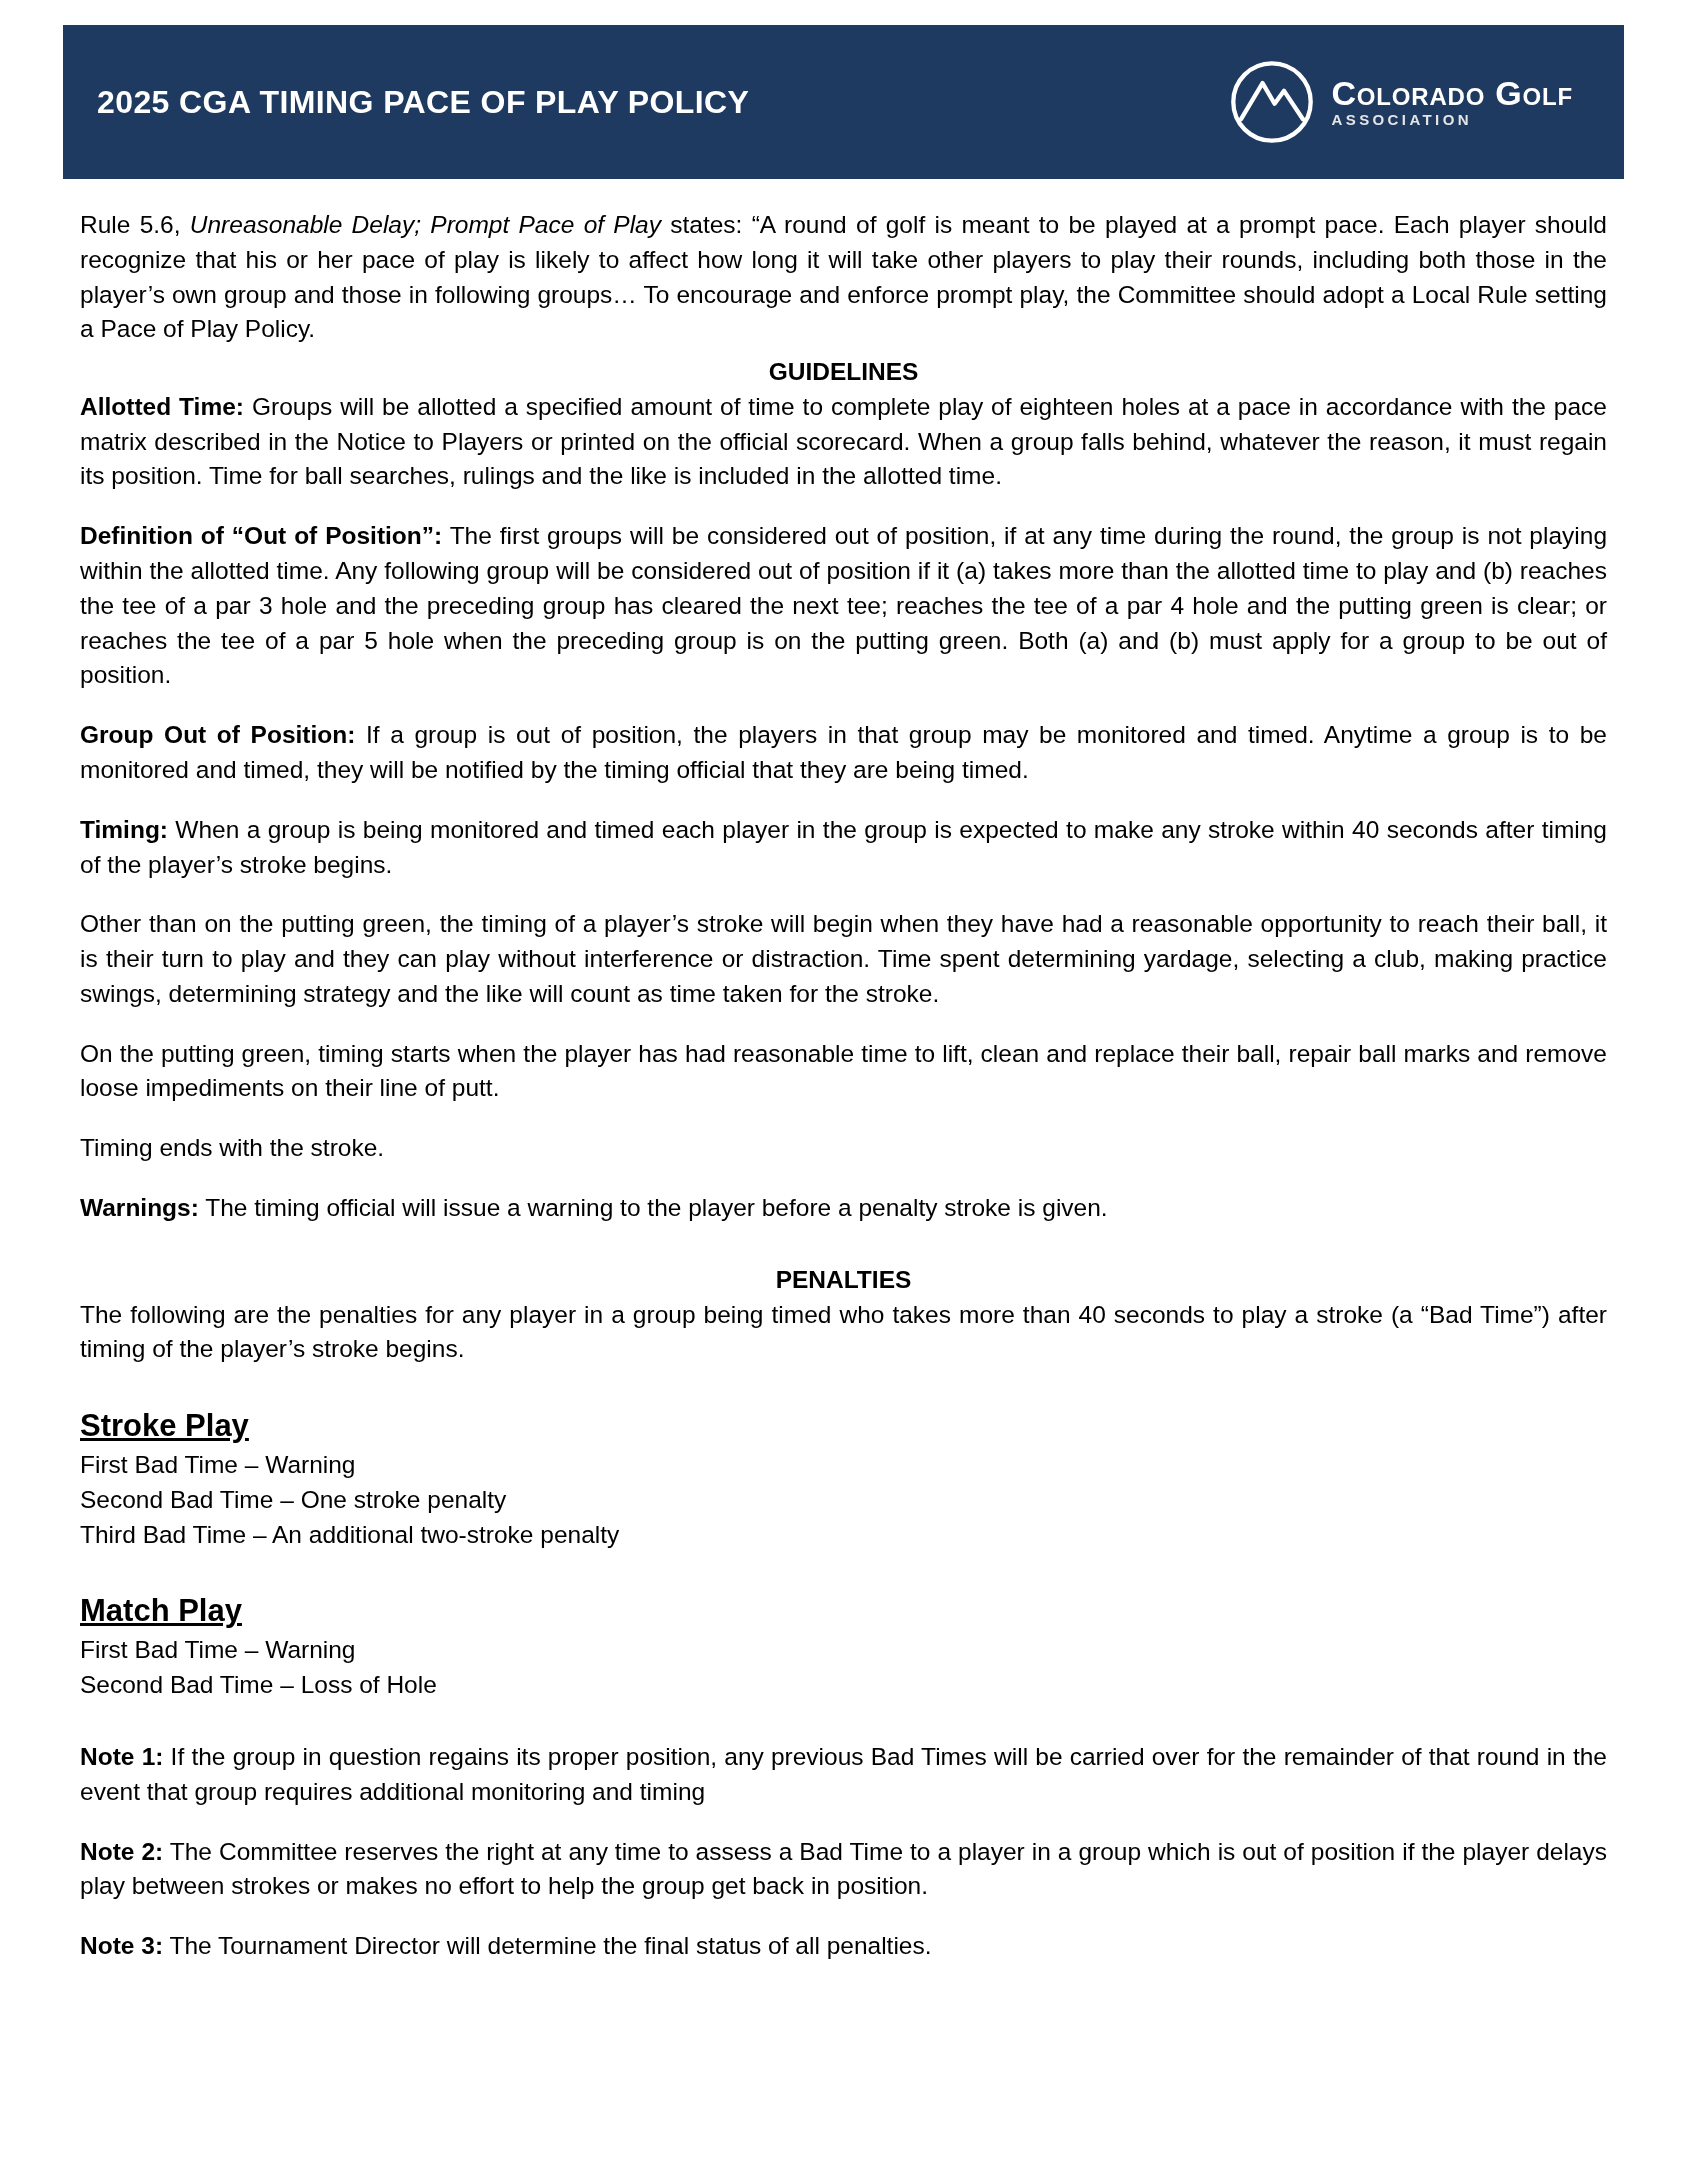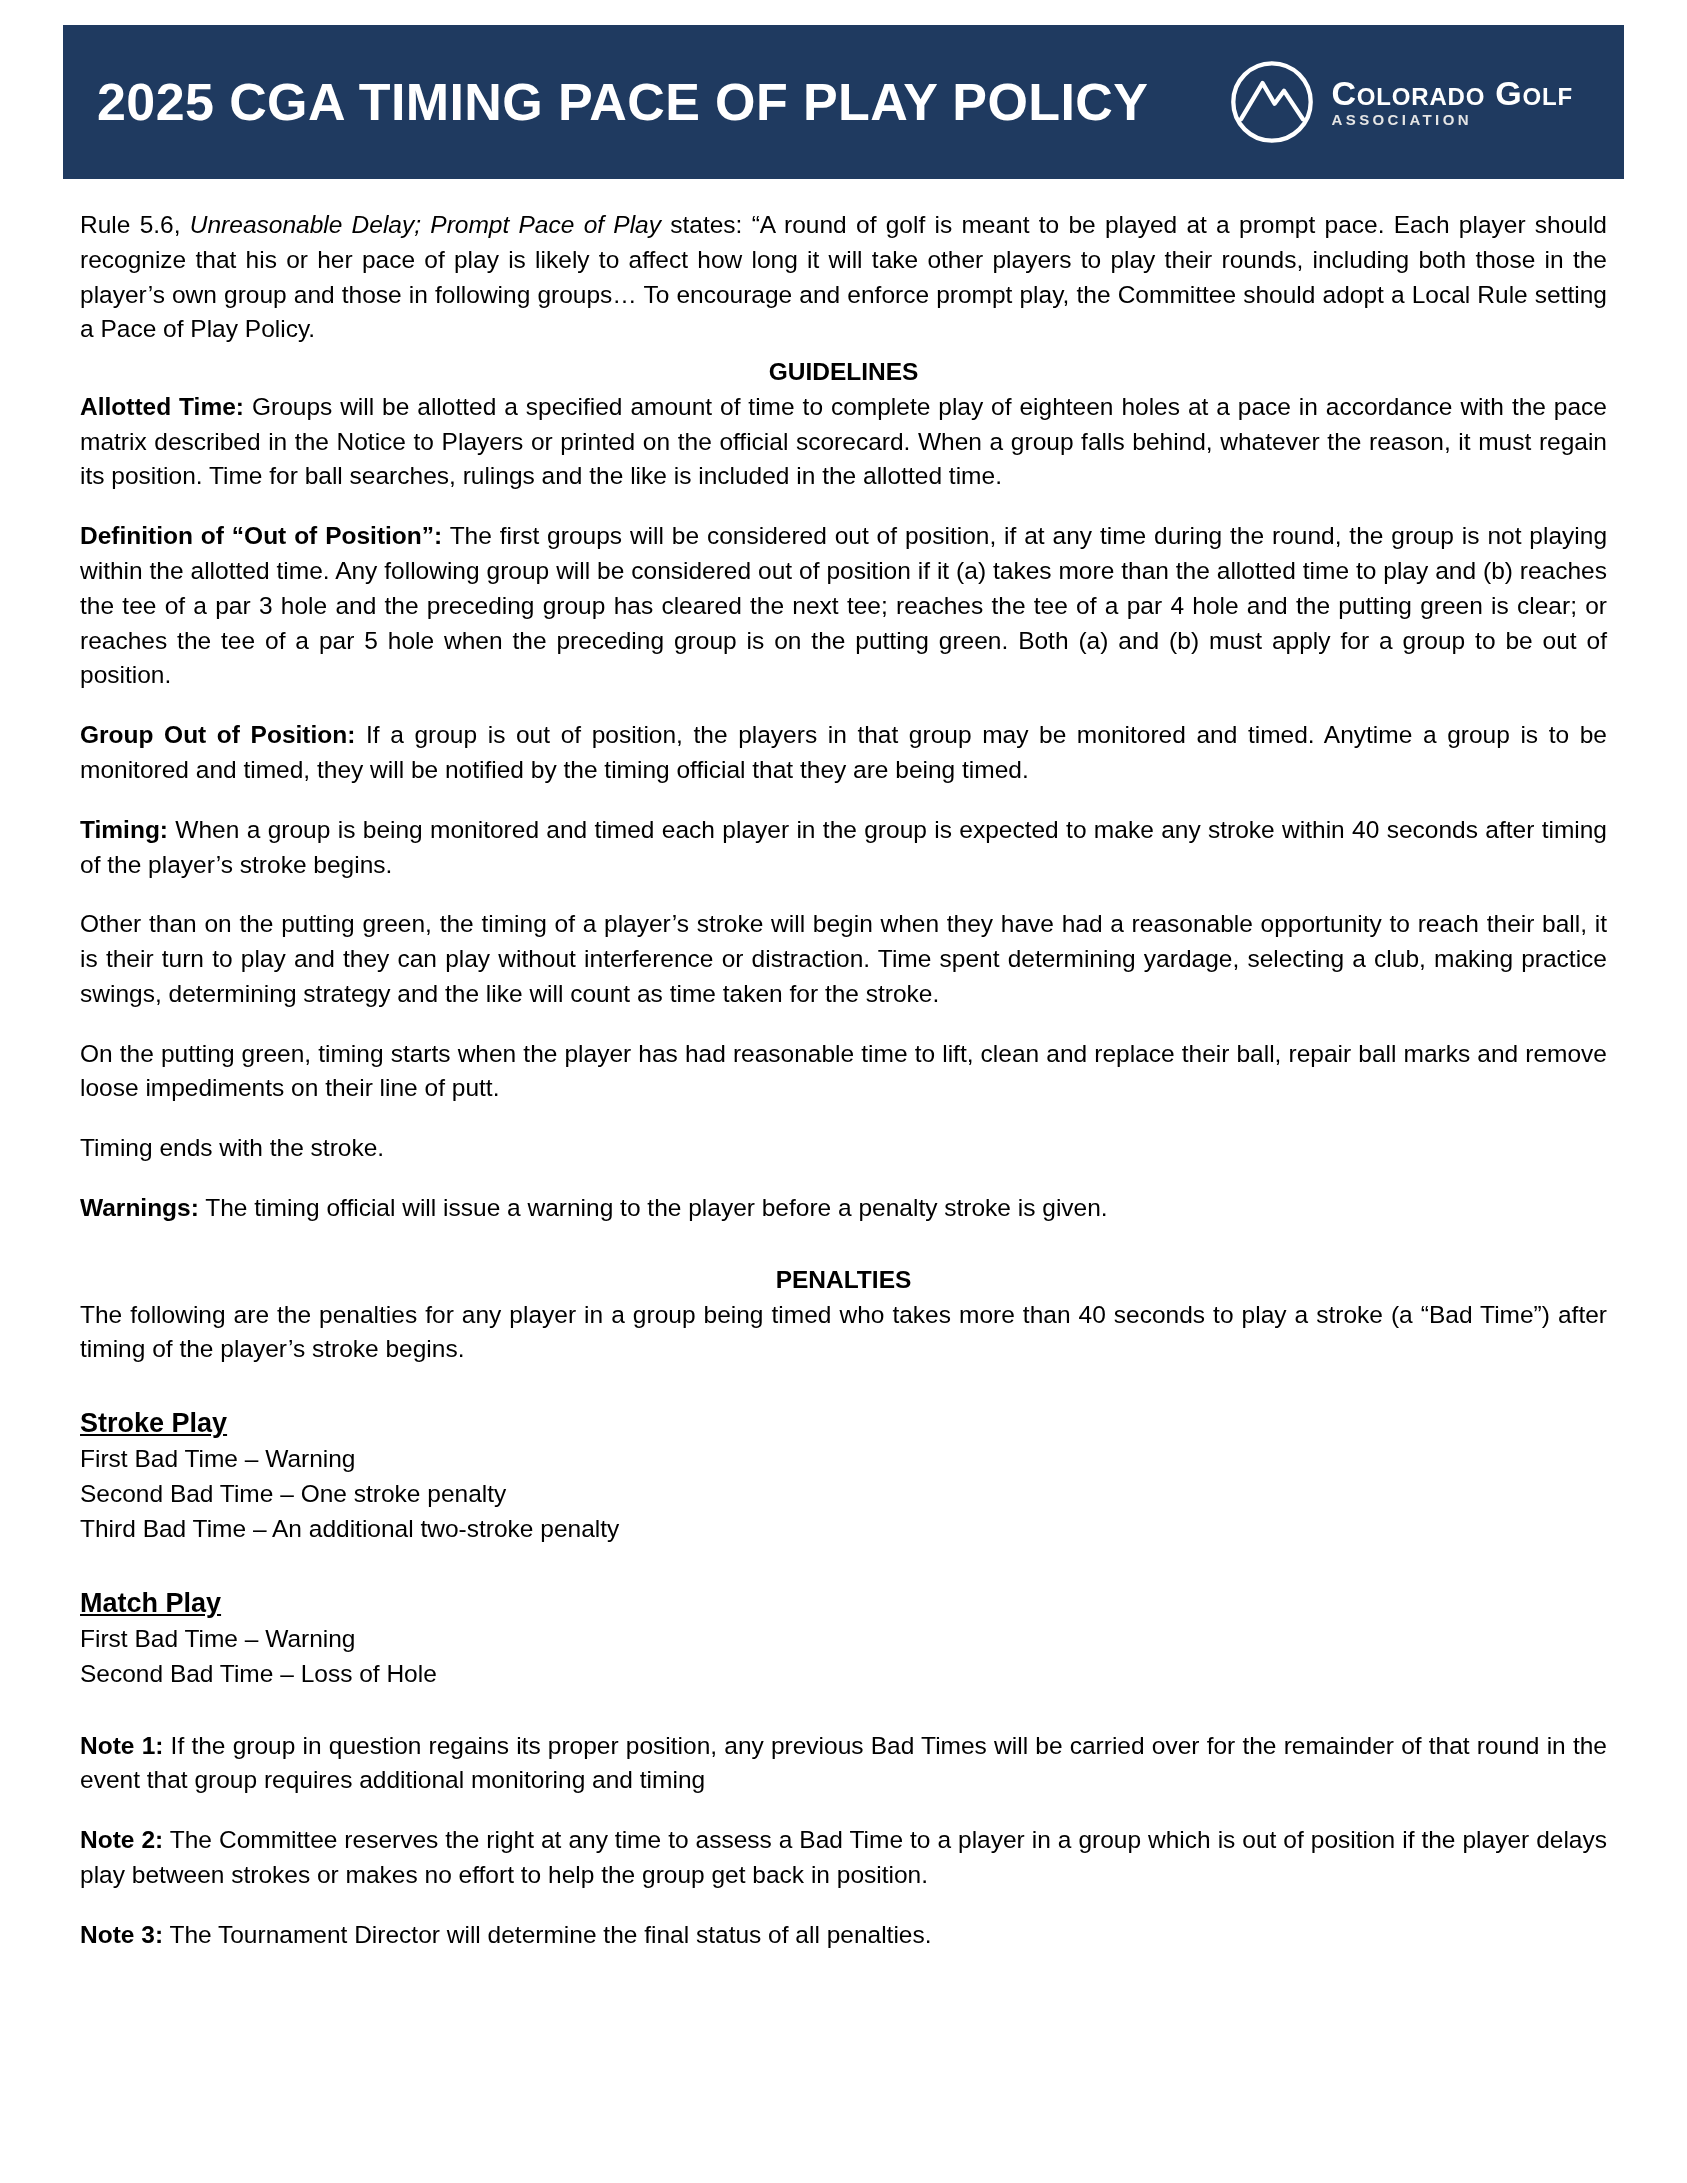--- a/index.html
+++ b/index.html
@@ -17,21 +17,21 @@
   }
   
   .doc-header {
     background: var(--header-bg, #1f3a60);
     height: 154px;
     display: flex; align-items: center; justify-content: space-between;
     padding: 0 51px 0 34px;
   }
   .doc-title {
     color: var(--header-text, #ffffff);
-    font-size: 52px; font-weight: bold; letter-spacing: 0.4px;
+    font-size: 32px; font-weight: bold; letter-spacing: 0.4px;
     white-space: nowrap;
   }
   .logo { display: flex; align-items: center; gap: 17px; color: var(--header-text, #ffffff); }
   .logo-icon svg { width: 86px; height: 86px; display: block; }
   .logo-text { display: flex; flex-direction: column; line-height: 1.1; }
   .logo-name {
     font-variant: small-caps;
     font-weight: bold; font-size: 34px; letter-spacing: 0.8px;
   }
   .logo-sub {
@@ -49,21 +49,21 @@
   .para { margin-top: 25px; }
   .para.tight { margin-top: 0; }
   .lead { font-weight: bold; }
   .section-heading {
     font-size: 24.5px; font-weight: bold;
     text-align: center;
     margin-top: 8px;
   }
   .section-heading.spaced { margin-top: 37px; }
   .subheading {
-    font-size: 27px; font-weight: bold;
+    font-size: 31px; font-weight: bold;
     text-decoration: underline;
     text-align: left;
     margin-top: 37px;
   }
   .list-line { text-align: left; margin: 0; }
   .note { margin-top: 25px; }
   .note.first { margin-top: 37px; }
 </style>
 </head>
 <body>

